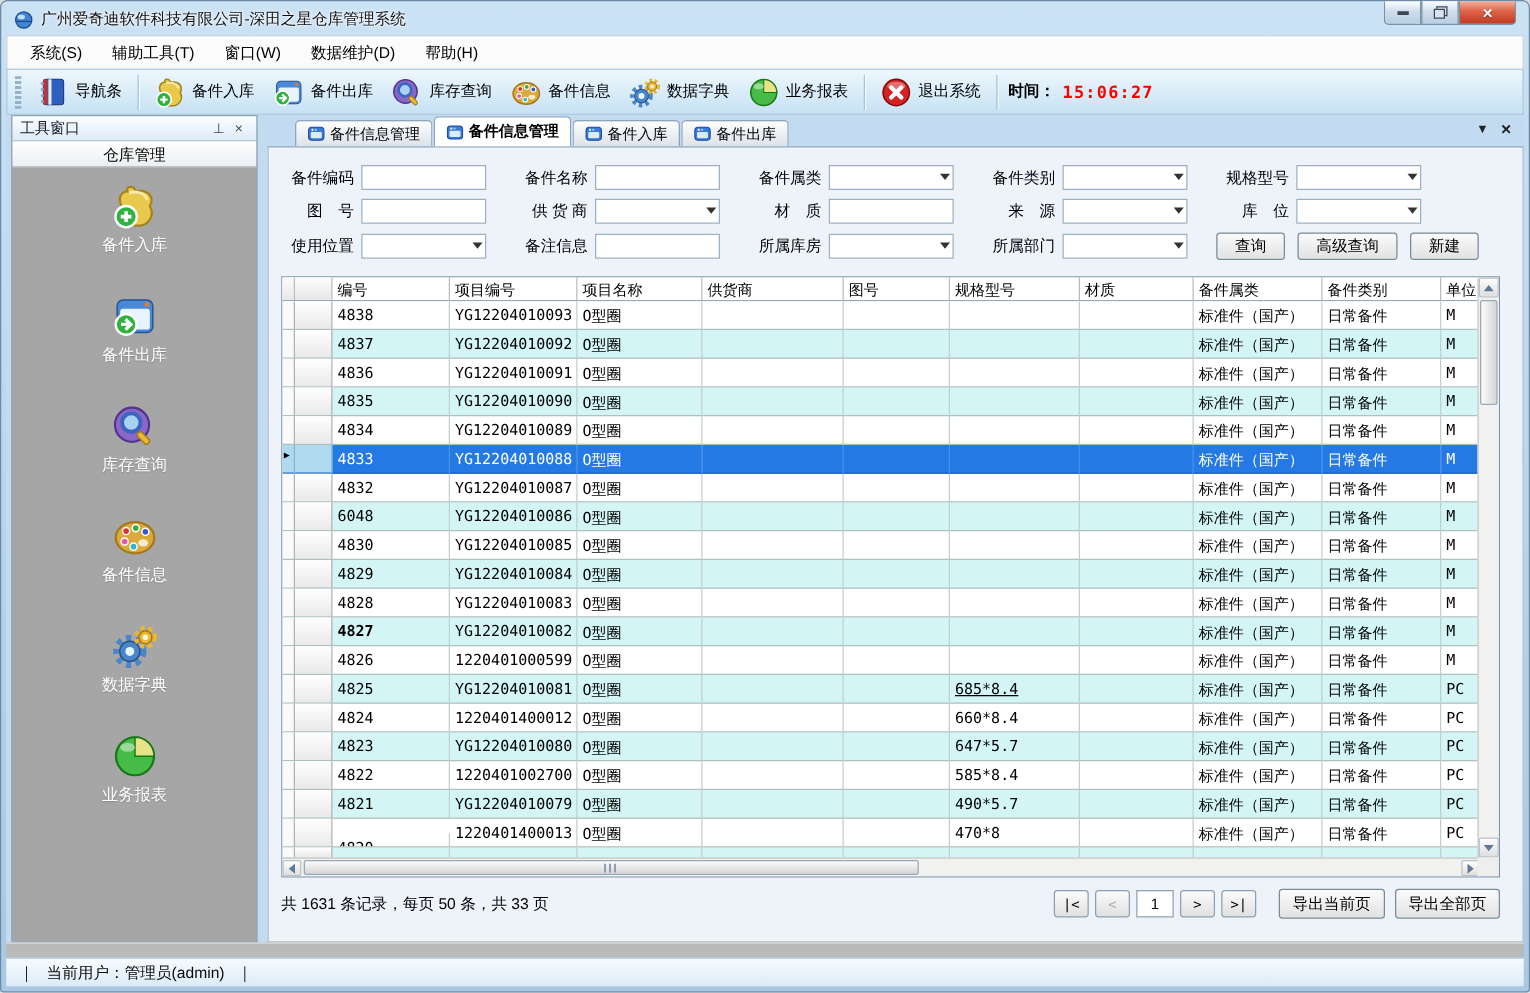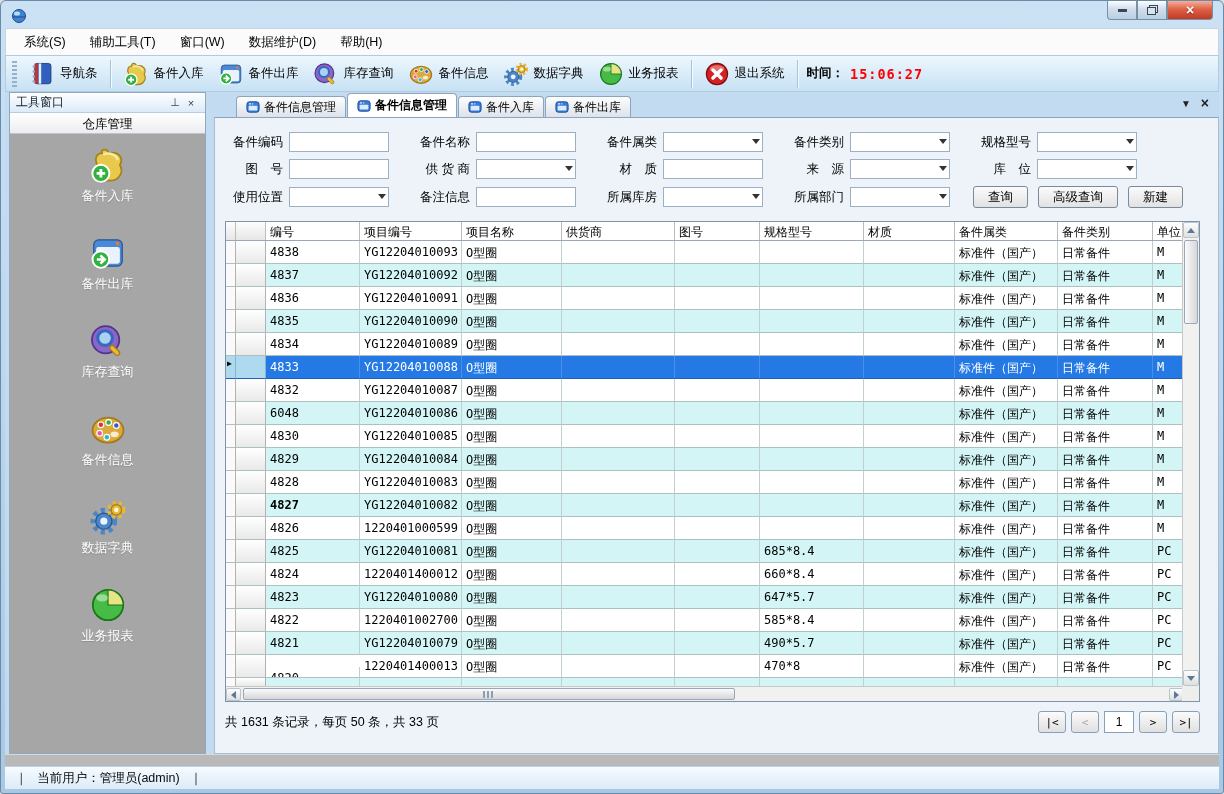--- a/index.html
+++ b/index.html
@@ -222,20 +222,21 @@
     </symbol>
   </defs>
 </svg>
 
 <div class="window">
 
   <div class="titlebar">
     <svg width="16" height="16" viewBox="0 0 32 32">
         <use href="#sym-app"></use>
       </svg>
+    <span class="title-text">广州爱奇迪软件科技有限公司-深田之星仓库管理系统</span>
     <div class="win-controls">
       <div class="wbtn">
           <span class="g-min"></span>
         </div>
       <div class="wbtn">
           <span class="g-rest"></span>
         </div>
       <div class="wbtn close">
           <span class="g-close">×</span>
         </div>
@@ -677,21 +678,21 @@
                 <div class="gcell" style="width: 31px;">M</div>
               </div>
               <div class="grow alt">
                 <div class="gcell c0" style="width: 10px;"></div>
                 <div class="gcell c1" style="width: 30px;"></div>
                 <div class="gcell" style="width: 94px;">4825</div>
                 <div class="gcell" style="width: 102px;">YG12204010081</div>
                 <div class="gcell" style="width: 100px;">O型圈</div>
                 <div class="gcell" style="width: 113px;"></div>
                 <div class="gcell" style="width: 85px;"></div>
-                <div class="gcell" style="width: 104px;">685*8.4</div>
+                <div class="gcell" style="width: 104px; text-decoration: underline;">685*8.4</div>
                 <div class="gcell" style="width: 91px;"></div>
                 <div class="gcell" style="width: 103px;">标准件（国产）</div>
                 <div class="gcell" style="width: 95px;">日常备件</div>
                 <div class="gcell" style="width: 31px;">PC</div>
               </div>
               <div class="grow">
                 <div class="gcell c0" style="width: 10px;"></div>
                 <div class="gcell c1" style="width: 30px;"></div>
                 <div class="gcell" style="width: 94px;">4824</div>
                 <div class="gcell" style="width: 102px;">1220401400012</div>
@@ -800,20 +801,24 @@
 
         <div class="pager">
           <span class="pager-summary">共 1631 条记录，每页 50 条，共 33 页</span>
           <div class="pagenav">
             <button class="pbtn">|&lt;</button>
             <button class="pbtn disabled">&lt;</button>
             <input class="page-input" value="1" style="">
             <button class="pbtn">&gt;</button>
             <button class="pbtn">&gt;|</button>
           </div>
+          <div class="export-group">
+            <button class="ebtn">导出当前页</button>
+            <button class="ebtn">导出全部页</button>
+          </div>
         </div>
       </div>
     </div>
   </div>
 
   <div class="gray-strip"></div>
 
   <div class="statusbar">
     <span>｜</span>
     <span>当前用户：管理员(admin)</span>

